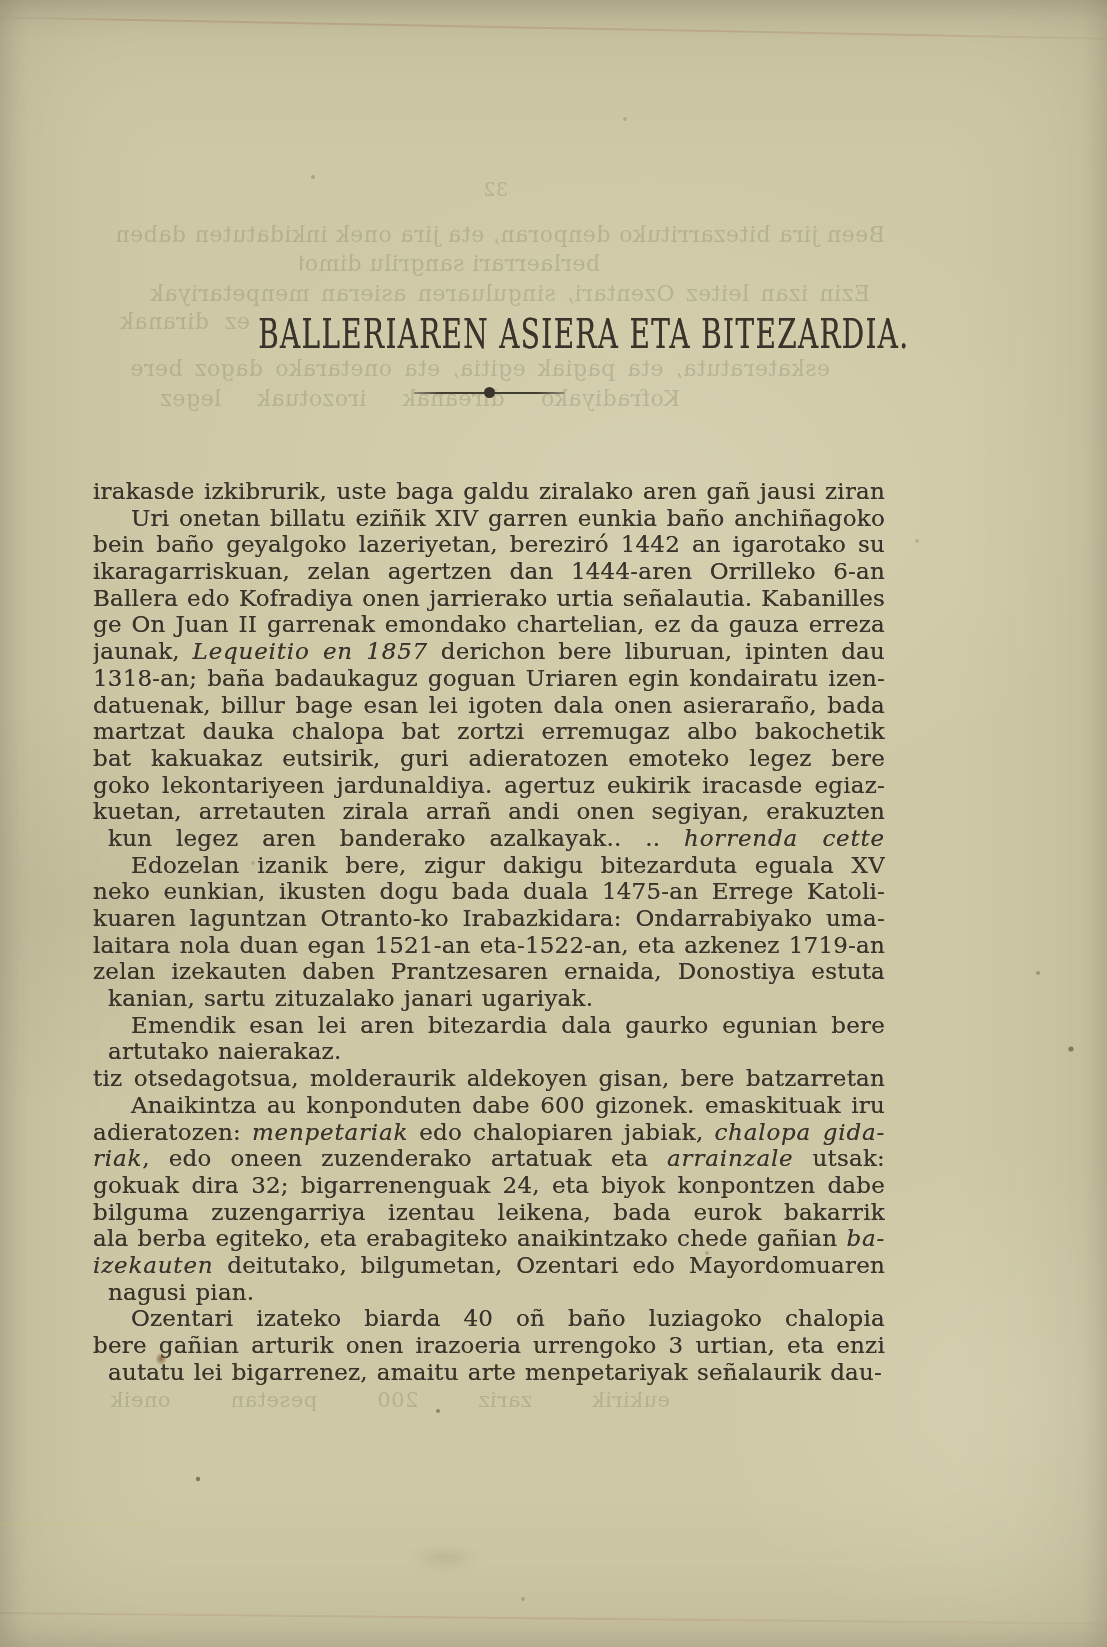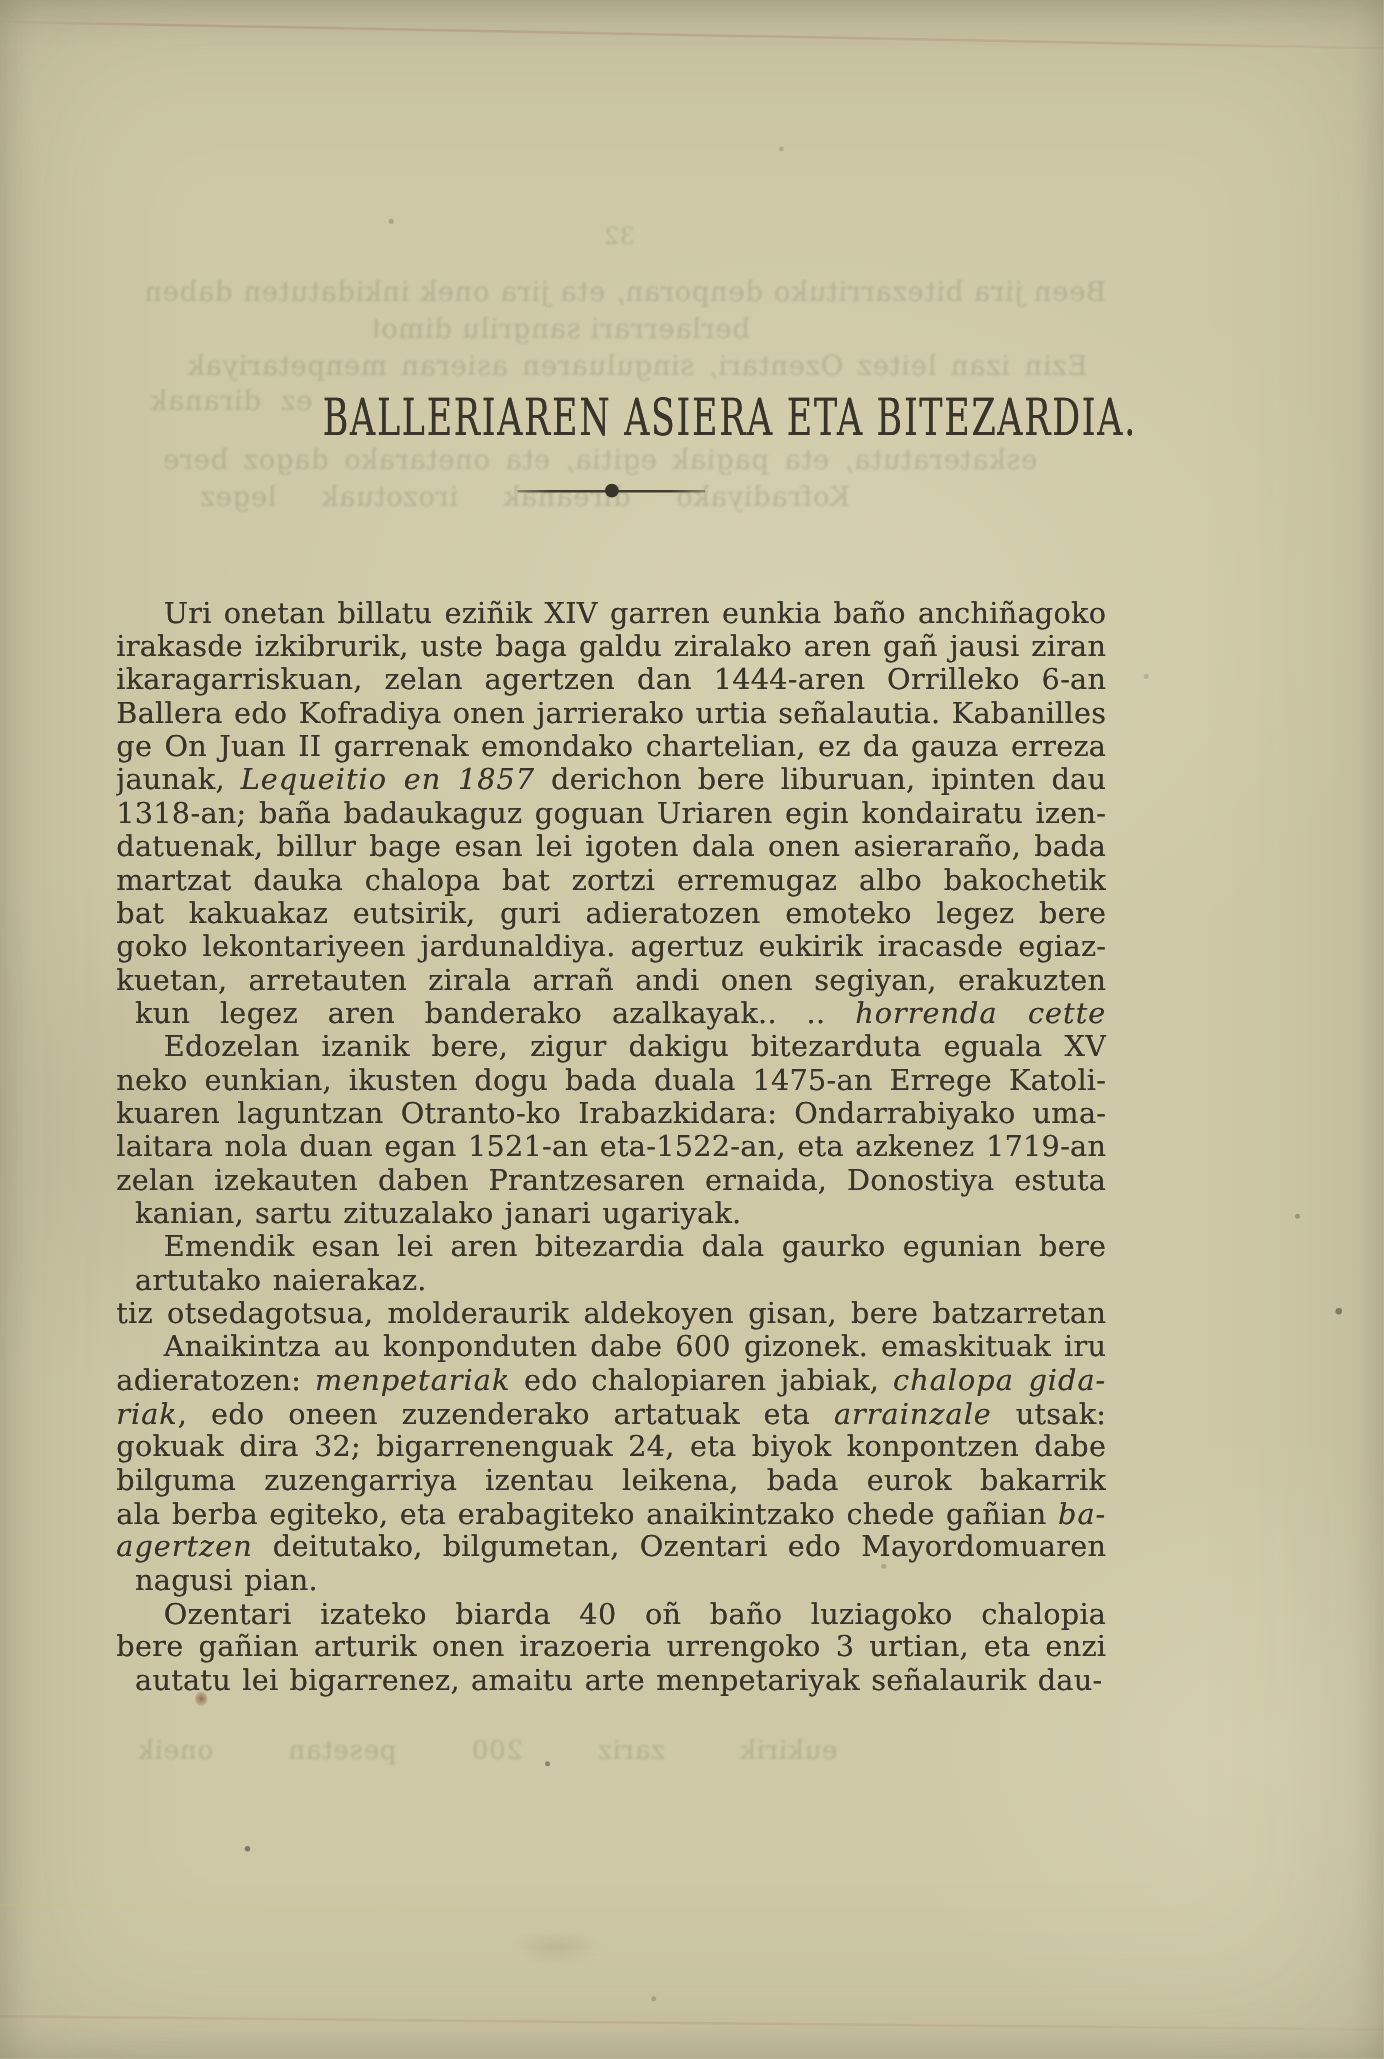--- a/index.html
+++ b/index.html
@@ -136,22 +136,23 @@
     </div>
 
   <h1 class="title"><span class="title-inner">BALLERIAREN ASIERA ETA BITEZARDIA.</span></h1>
 
   <div class="divider">
     <span class="divider-line"></span>
     <span class="divider-dot"></span>
   </div>
 
   <div class="text-block" id="text-block">
+      <div class="line"><span>irakasde izkibrurik, uste baga galdu ziralako aren gañ jausi ziran</span></div>
       <div class="line indent"><span>Uri onetan billatu eziñik XIV garren eunkia baño anchiñagoko</span></div>
-      <div class="line"><span>irakasde izkibrurik, uste baga galdu ziralako aren gañ jausi ziran</span></div>
+      <div class="line"><span>bein baño geyalgoko lazeriyetan, bereziró 1442 an igarotako su</span></div>
       <div class="line"><span>ikaragarriskuan, zelan agertzen dan 1444-aren Orrilleko 6-an erre-</span></div>
       <div class="line"><span>Ballera edo Kofradiya onen jarrierako urtia señalautia. Kabanilles</span></div>
       <div class="line"><span>ge On Juan II garrenak emondako chartelian, ez da gauza erreza</span></div>
       <div class="line"><span>jaunak, </span><span class="it">Lequeitio en 1857</span><span> derichon bere liburuan, ipinten dau</span></div>
       <div class="line"><span>1318-an; baña badaukaguz goguan Uriaren egin kondairatu izen-</span></div>
       <div class="line"><span>datuenak, billur bage esan lei igoten dala onen asieraraño, bada ar-</span></div>
       <div class="line"><span>martzat dauka chalopa bat zortzi erremugaz albo bakochetik balai</span></div>
       <div class="line"><span>bat kakuakaz eutsirik, guri adieratozen emoteko legez bere lenen-</span></div>
       <div class="line"><span>goko lekontariyeen jardunaldiya. agertuz eukirik iracasde egiaz-</span></div>
       <div class="line"><span>kuetan, arretauten zirala arrañ andi onen segiyan, erakuzten doz-</span></div>
@@ -164,21 +165,21 @@
       <div class="line plast"><span>kanian, sartu zituzalako janari ugariyak.</span></div>
       <div class="line indent"><span>Emendik esan lei aren bitezardia dala gaurko egunian bere gus-</span></div>
       <div class="line plast"><span>artutako naierakaz.</span></div>
       <div class="line"><span>tiz otsedagotsua, molderaurik aldekoyen gisan, bere batzarretan</span></div>
       <div class="line indent"><span>Anaikintza au konponduten dabe 600 gizonek. emaskituak iru</span></div>
       <div class="line"><span>adieratozen: </span><span class="it">menpetariak</span><span> edo chalopiaren jabiak, </span><span class="it">chalopa gida-</span></div>
       <div class="line"><span class="it">riak</span><span>, edo oneen zuzenderako artatuak eta </span><span class="it">arrainzale</span><span> utsak: lenen-</span></div>
       <div class="line"><span>gokuak dira 32; bigarrenenguak 24, eta biyok konpontzen dabe</span></div>
       <div class="line"><span>bilguma zuzengarriya izentau leikena, bada eurok bakarrik dauke</span></div>
       <div class="line"><span>ala berba egiteko, eta erabagiteko anaikintzako chede gañian </span><span class="it">ba-</span></div>
-      <div class="line"><span class="it">agertzen</span><span> deitutako, bilgumetan, Ozentari edo Mayordomuaren dia-</span></div>
+      <div class="line"><span class="it">izekauten</span><span> deitutako, bilgumetan, Ozentari edo Mayordomuaren dia-</span></div>
       <div class="line plast"><span>nagusi pian.</span></div>
       <div class="line indent"><span>Ozentari izateko biarda 40 oñ baño luziagoko chalopia eukitia,</span></div>
       <div class="line"><span>bere gañian arturik onen irazoeria urrengoko 3 urtian, eta enzi</span></div>
       <div class="line plast"><span>autatu lei bigarrenez, amaitu arte menpetariyak señalaurik dau-</span></div>
     </div>
 
   <div class="specks"></div>
   <div class="stain"></div>
   <div class="smudge"></div>
 

